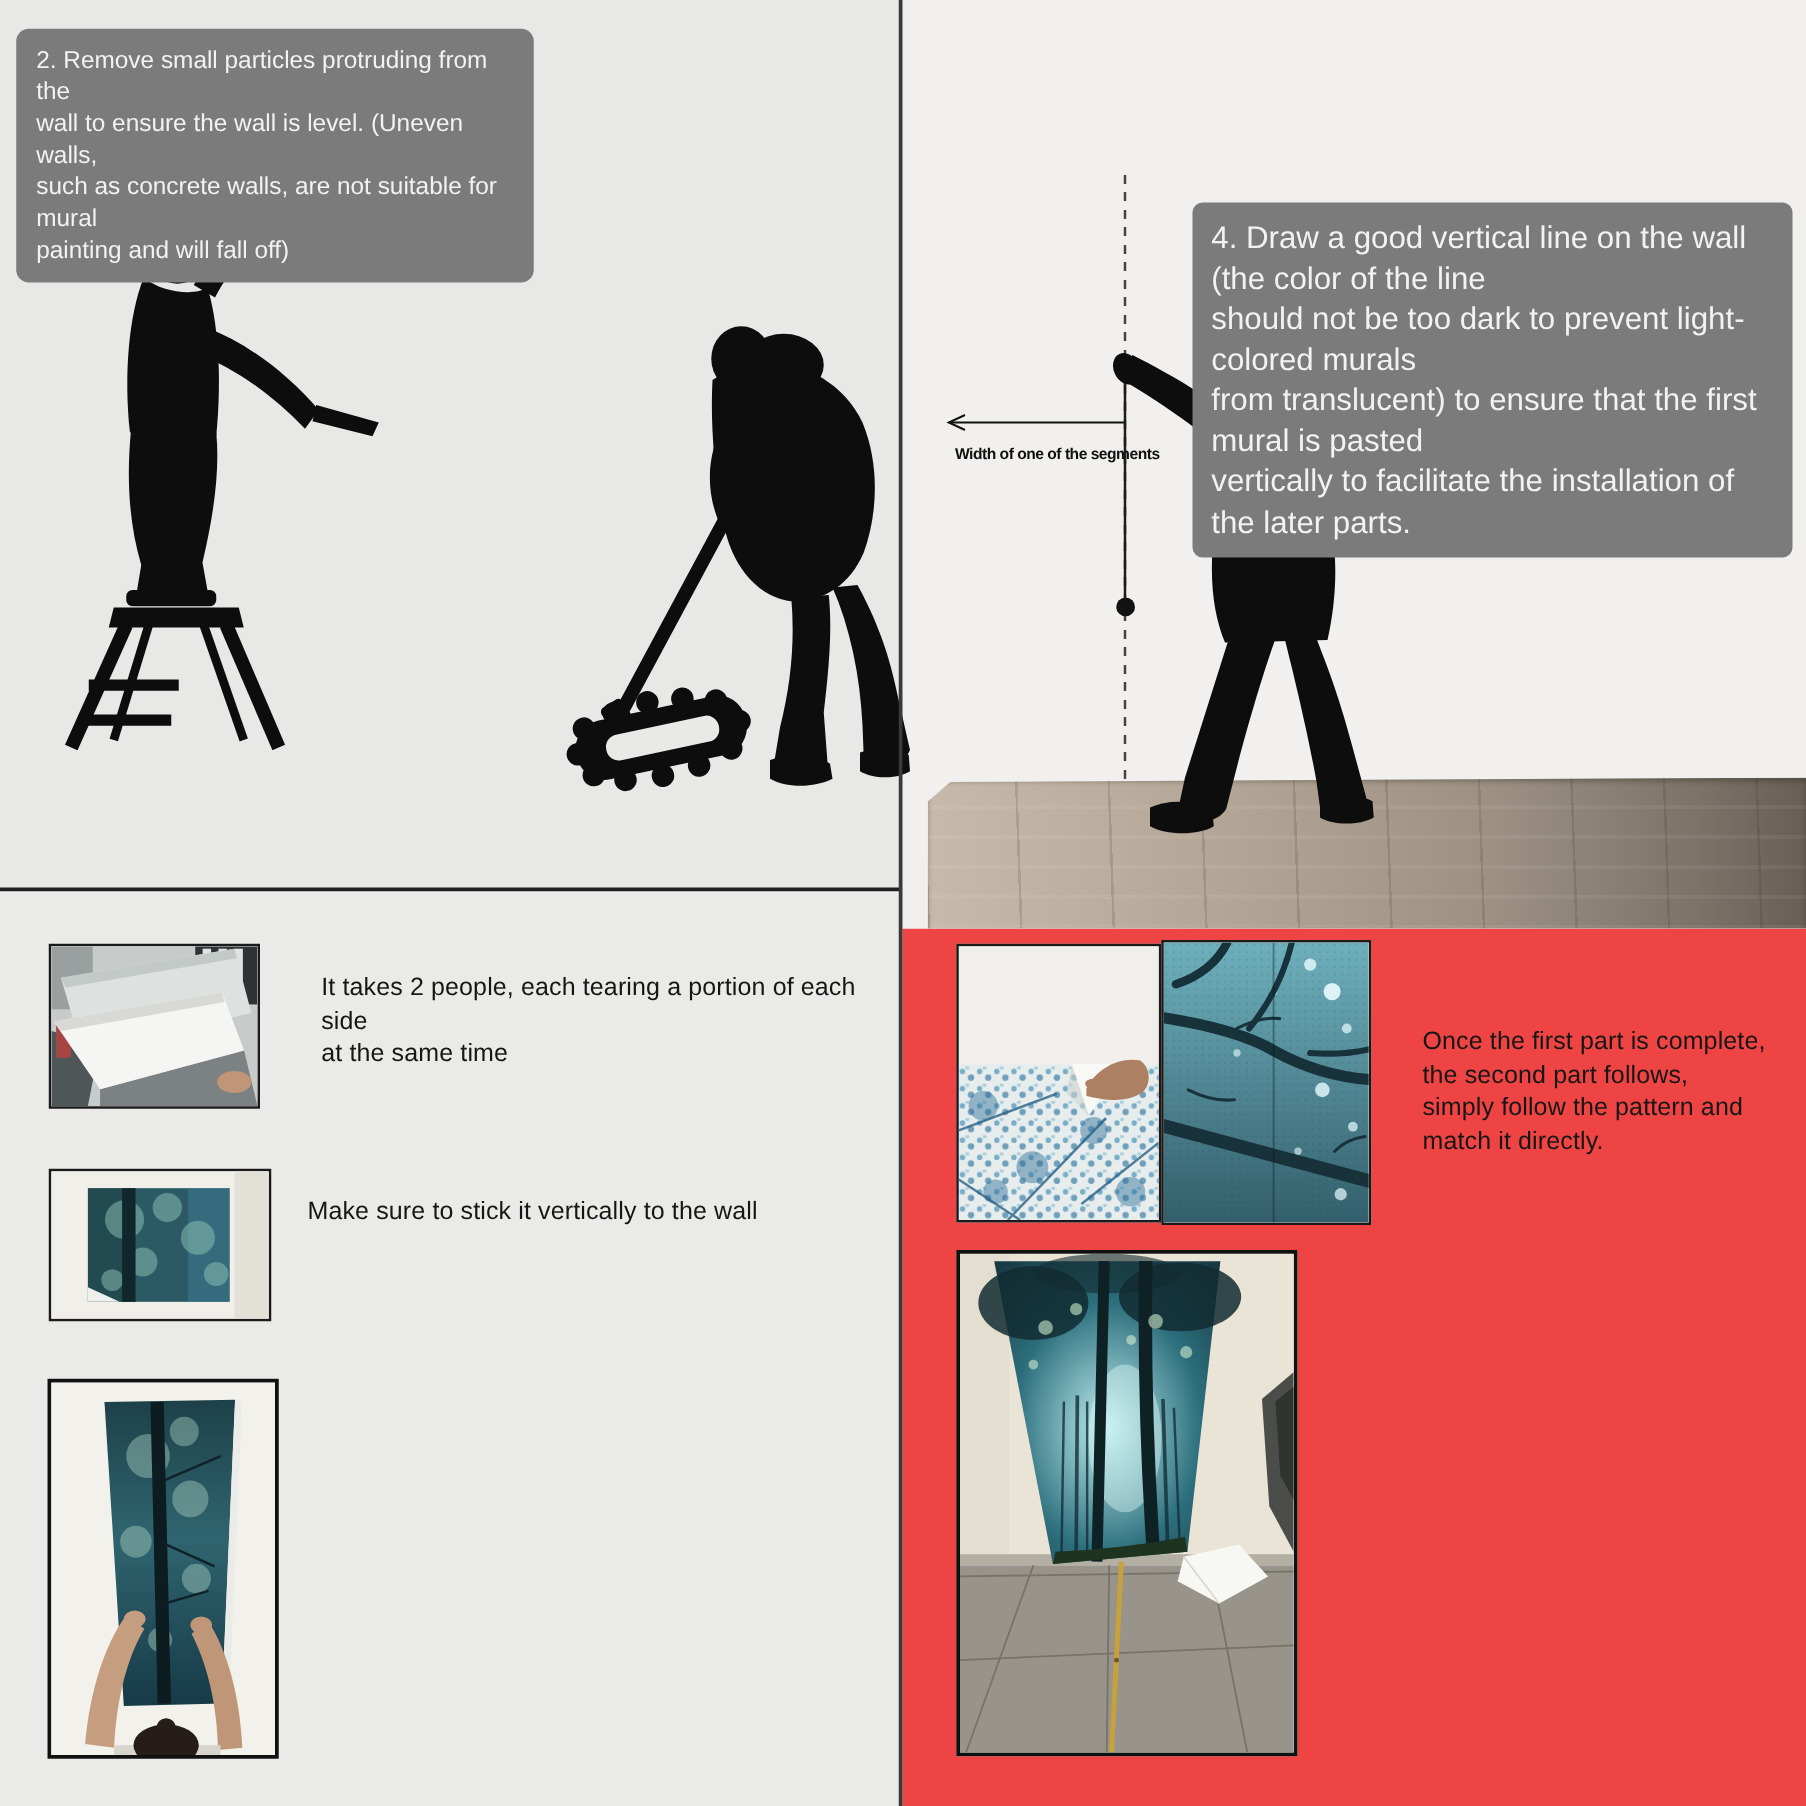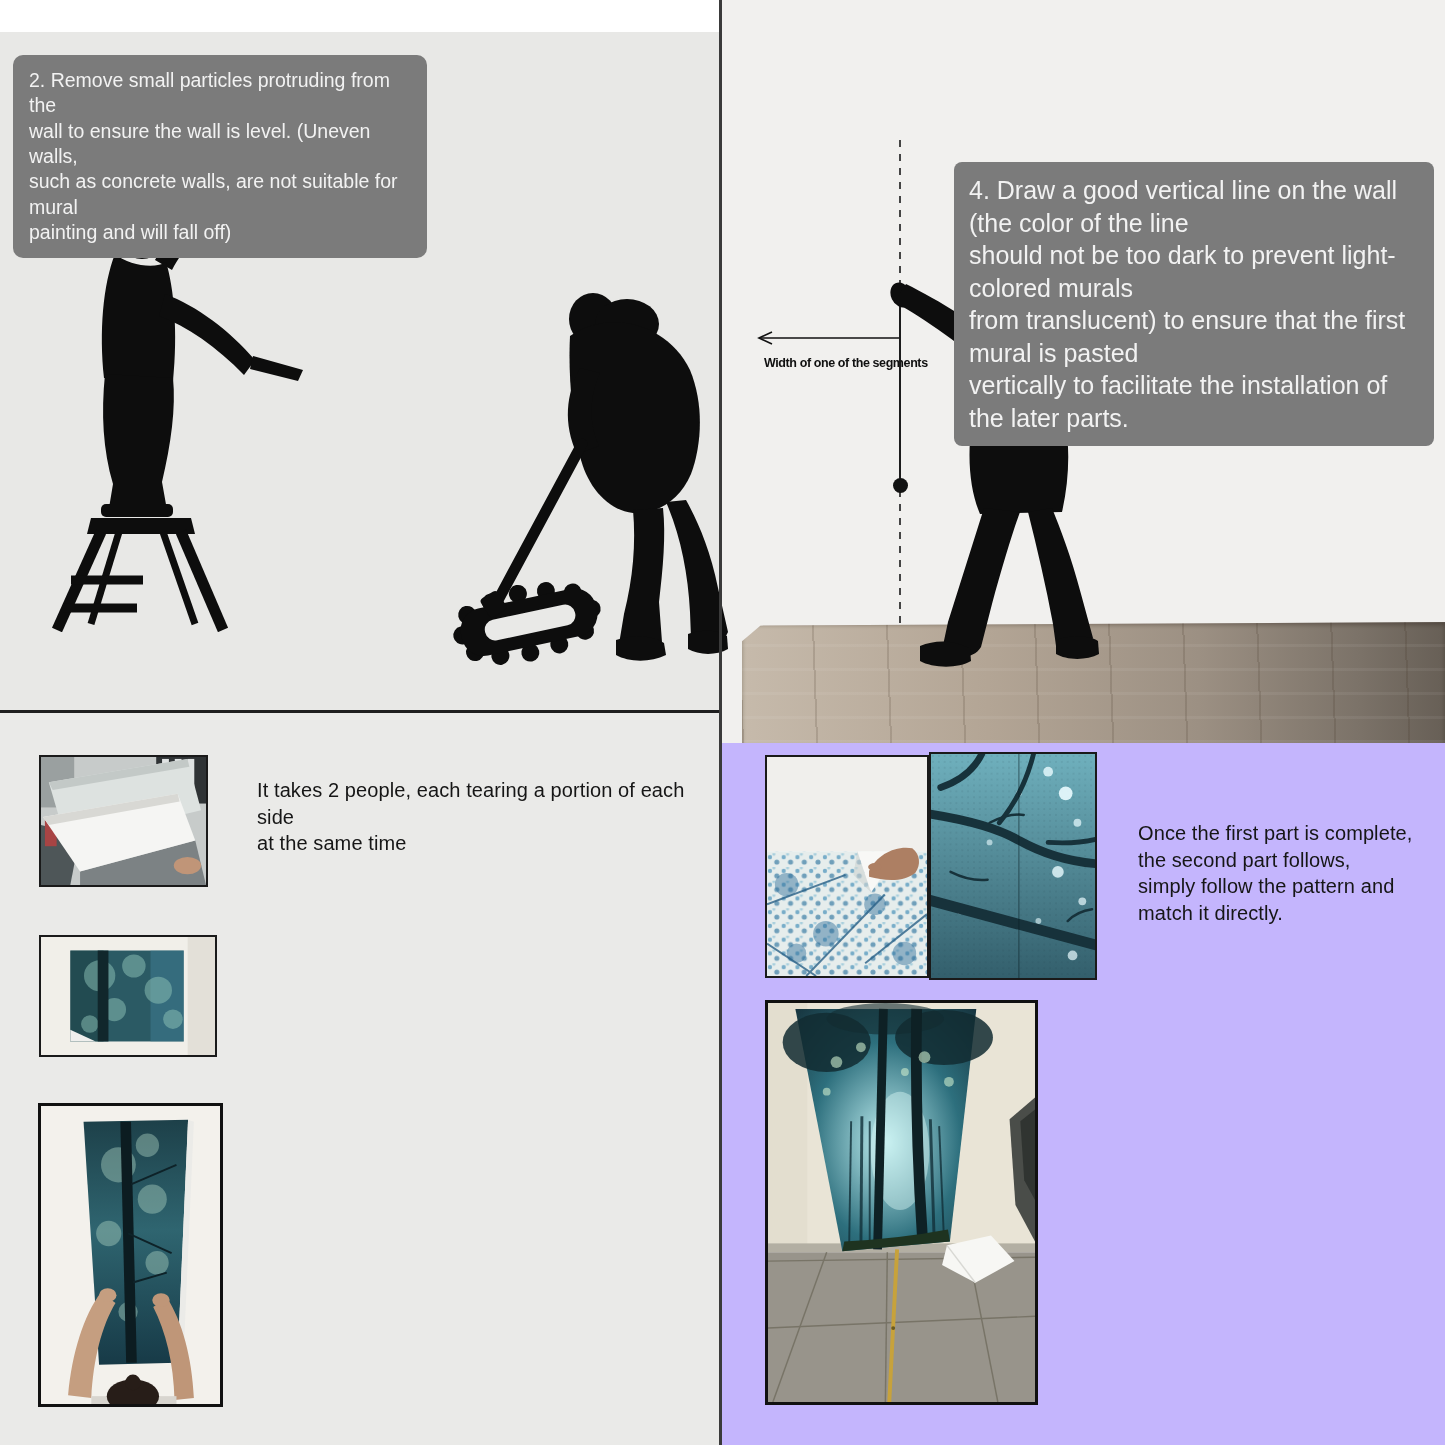--- a/index.html
+++ b/index.html
@@ -1,22 +1,22 @@
 <!DOCTYPE html>
 <html><head>
 <meta charset="utf-8">
 <style>
   html,body{margin:0;padding:0;background:#ffffff;}
   .canvas{position:relative;width:1445px;height:1445px;overflow:hidden;
           font-family:"Liberation Sans","DejaVu Sans",sans-serif;color:#151515;}
   .abs{position:absolute;}
-  .q-tl{left:0;top:0;width:722px;height:713px;background:#e8e8e6;margin-top:32px;}
+  .q-tl{left:0;top:0;width:722px;height:713px;background:#e8e8e6;}
   .q-tr{left:722px;top:0;width:723px;height:743px;background:#f1f0ee;}
   .q-bl{left:0;top:713px;width:722px;height:732px;background:#eaeae8;}
-  .q-br{left:722px;top:743px;width:723px;height:702px;background:#c4b5fd;}
+  .q-br{left:722px;top:743px;width:723px;height:702px;background:#ef4444;}
   .v-divider{left:719px;top:0;width:3px;height:1445px;background:#3a3a3a;z-index:50;}
   .h-divider{left:0;top:710px;width:720px;height:3px;background:#1f1f1f;z-index:50;}
   .note{background:#7b7b7b;color:#f2f2f2;border-radius:10px;
         font-size:19.5px;line-height:1.3;padding:13px 16px;white-space:pre-line;z-index:5;}
   .cap{font-size:20px;line-height:1.33;color:#161616;white-space:pre-line;letter-spacing:.1px;}
   .photo{background:#fff;border:2px solid #1a1a1a;box-sizing:border-box;overflow:hidden;}
   .photo.thick{border-width:3px;border-color:#111;}
   .photo svg{display:block;width:100%;height:100%;}
   .dash-line{width:2px;background:repeating-linear-gradient(180deg,#444 0 7px,transparent 7px 14px);z-index:1;}
   .plumb-string{width:2px;background:#1c1c1c;z-index:2;}
@@ -159,20 +159,21 @@
             <circle cx="95" cy="30" r="12"></circle>
             <circle cx="120" cy="55" r="14"></circle>
           <circle cx="75" cy="75" r="12"></circle>
             <circle cx="135" cy="85" r="10"></circle>
             <circle cx="50" cy="90" r="9"></circle>
         </g>
         <rect x="58" y="14" width="11" height="94" fill="#11272c"></rect>
         <polygon points="30,96 56,108 30,108" fill="#efefed"></polygon>
       </svg>
     </div>
+    <div class="abs cap" style="left:246px;top:243px;width:460px;">Make sure to stick it vertically to the wall</div>
 
     <div class="abs photo thick" style="left:38px;top:390px;width:185px;height:304px;">
       <svg viewBox="0 0 185 304" preserveAspectRatio="none">
         <defs>
           <linearGradient id="gp" x1="0" y1="0" x2="0" y2="1">
             <stop offset="0" stop-color="#1d4049"></stop>
               <stop offset=".45" stop-color="#2f6570"></stop>
             <stop offset="1" stop-color="#173a47"></stop>
           </linearGradient>
         </defs>

